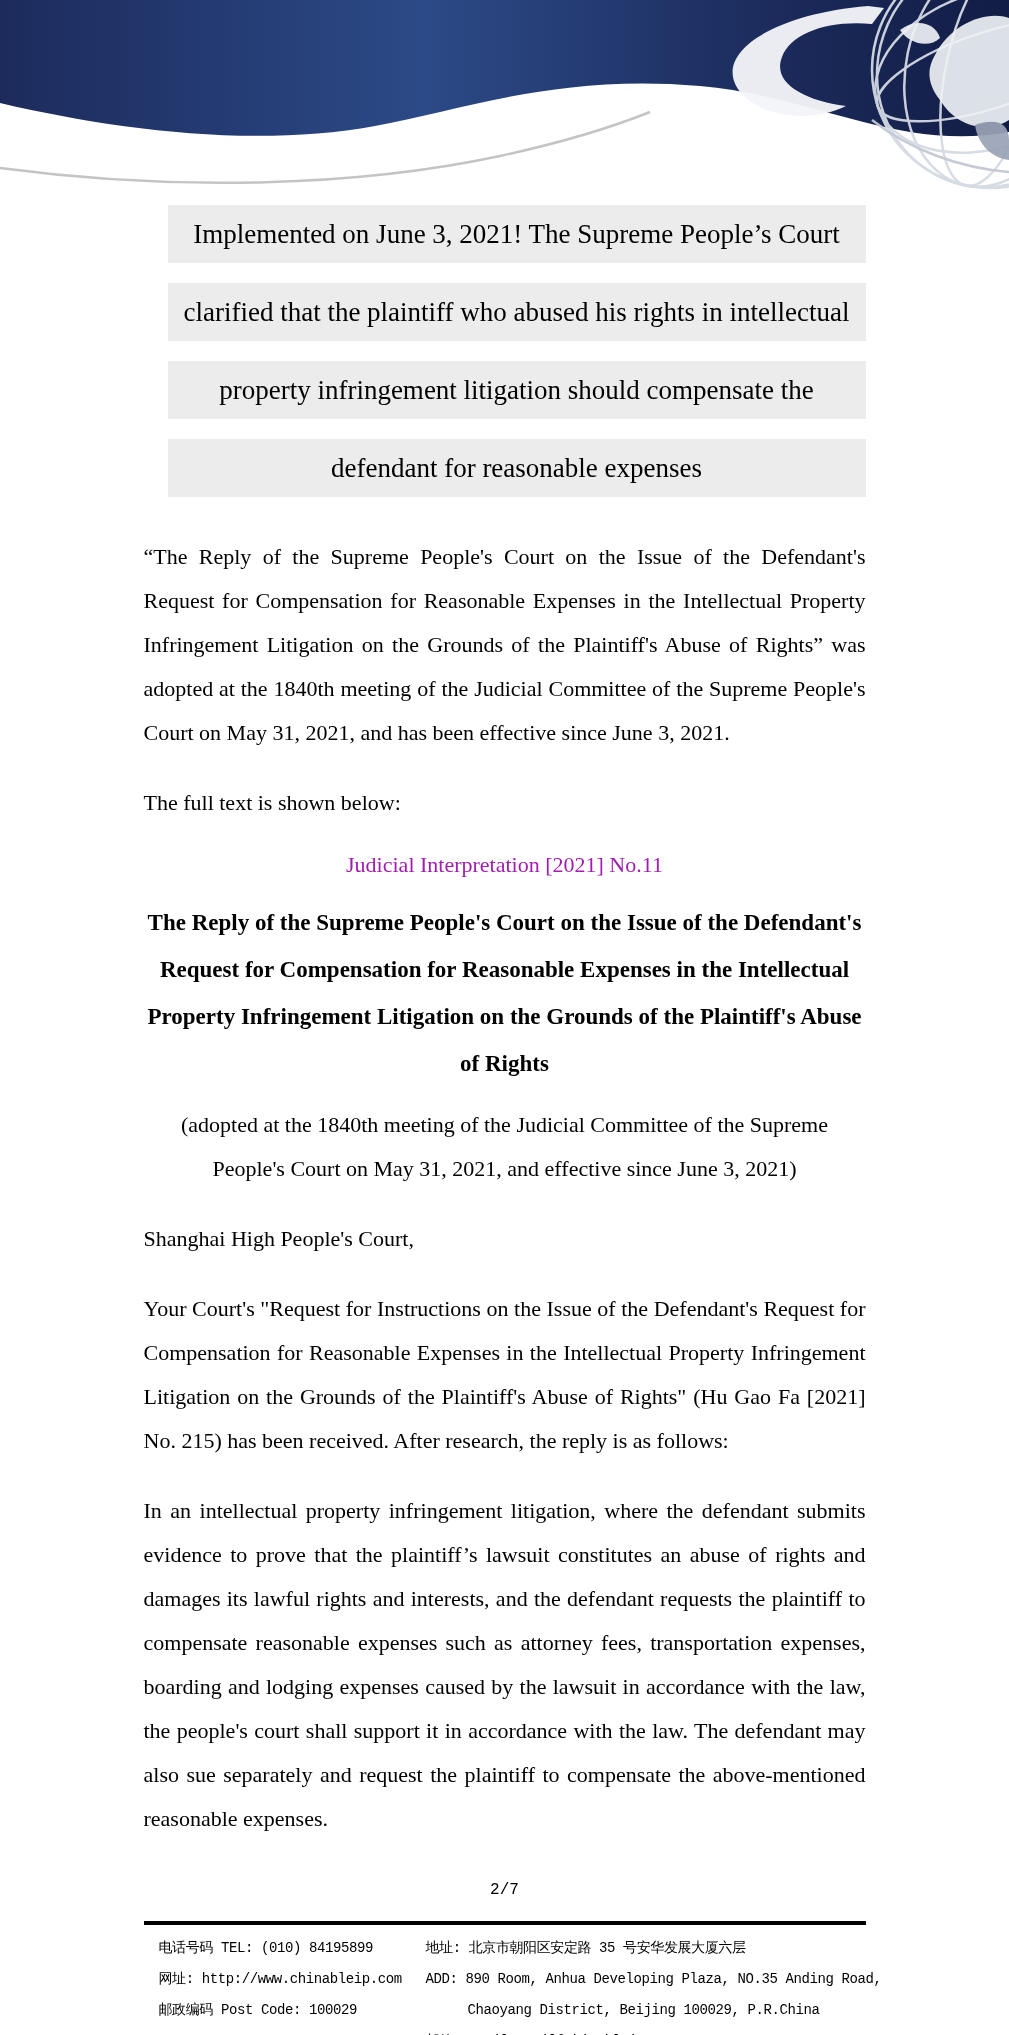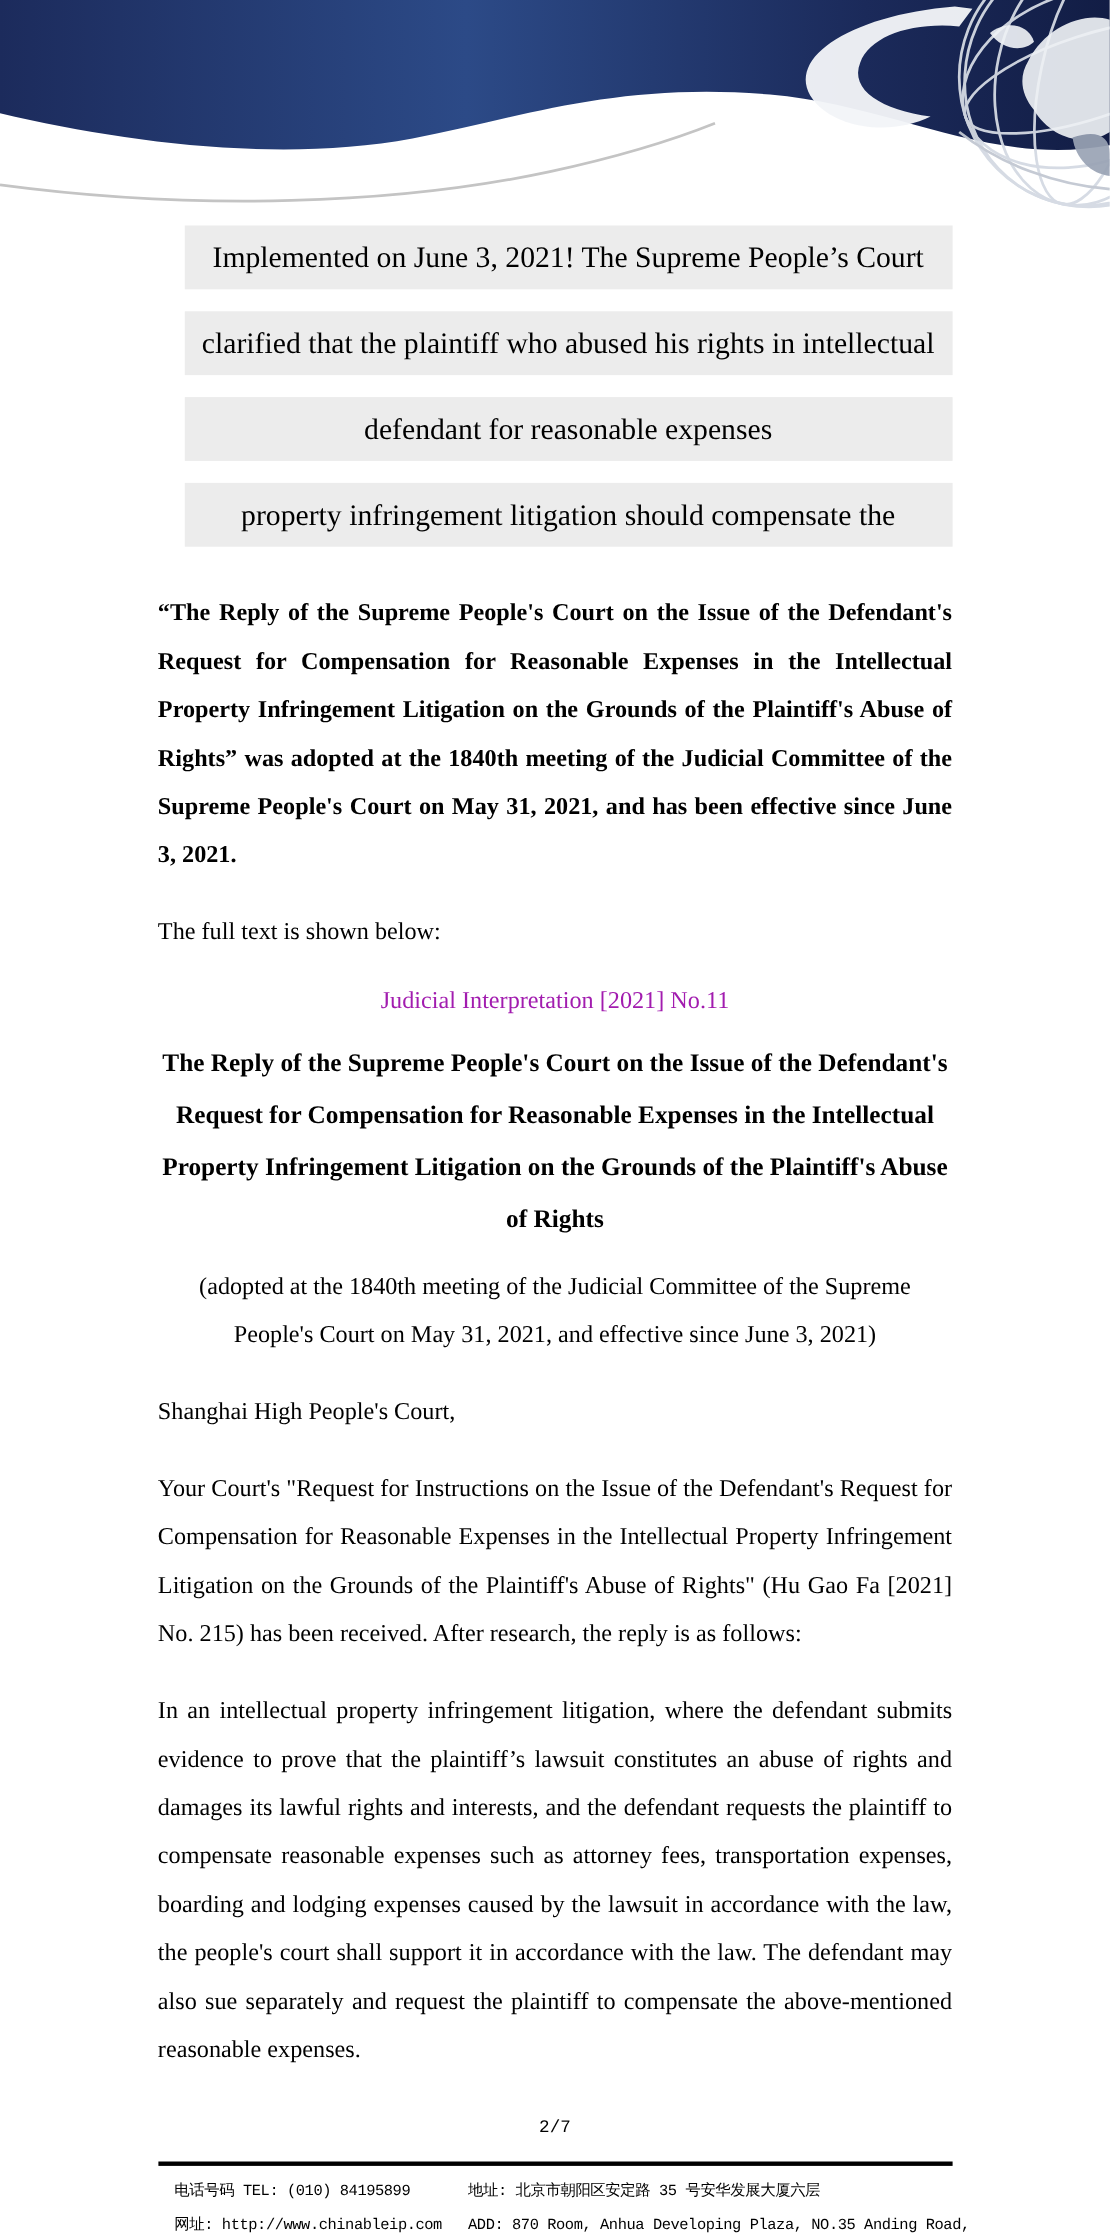--- a/index.html
+++ b/index.html
@@ -28,21 +28,21 @@
     font-size: 27px;
     white-space: nowrap;
     overflow: hidden;
     margin-left: 24px;
   }
   .title-line:last-child { margin-bottom: 0; }
 
   p { margin: 0; }
   .para { font-size: 22px; line-height: 44px; margin-top: 26px; }
   .justify { text-align: justify; }
-  .first { margin-top: 38px; font-weight: bold; }
+  .first { margin-top: 38px; }
   .doc-number { color: #a21caf; text-align: center; font-size: 22px; line-height: 44px; margin-top: 18px; }
   .heading { font-weight: bold; text-align: center; font-size: 23px; line-height: 47px; margin-top: 12px; }
   .adoption { text-align: center; font-size: 22px; line-height: 44px; margin-top: 16px; }
 
   .page-num {
     text-align: center;
     font-family: "Liberation Mono", monospace;
     font-size: 16px;
     margin-top: 40px;
   }
@@ -98,22 +98,22 @@
 
       <path d="M0,168 C 180,192 360,186 500,156 C 560,143 610,128 650,112" fill="none" stroke="#c4c4c4" stroke-width="2.5"></path>
     </svg>
   </div>
 
   <div class="content">
 
     <div class="title-block">
       <div class="title-line">Implemented on June 3, 2021! The Supreme People’s Court</div>
       <div class="title-line">clarified that the plaintiff who abused his rights in intellectual</div>
+      <div class="title-line">property infringement litigation should compensate the</div>
       <div class="title-line">defendant for reasonable expenses</div>
-      <div class="title-line">property infringement litigation should compensate the</div>
     </div>
 
     <p class="para justify first">“The Reply of the Supreme People's Court on the Issue of the Defendant's Request for Compensation for Reasonable Expenses in the Intellectual Property Infringement Litigation on the Grounds of the Plaintiff's Abuse of Rights” was adopted at the 1840th meeting of the Judicial Committee of the Supreme People's Court on May 31, 2021, and has been effective since June 3, 2021.</p>
 
     <p class="para">The full text is shown below:</p>
 
     <p class="doc-number">Judicial Interpretation [2021] No.11</p>
 
     <p class="heading">The Reply of the Supreme People's Court on the Issue of the Defendant's Request for Compensation for Reasonable Expenses in the Intellectual Property Infringement Litigation on the Grounds of the Plaintiff's Abuse of Rights</p>
 
@@ -130,20 +130,20 @@
     <div class="footer-rule"></div>
 
     <div class="footer">
       <div class="footer-left">
         <div>电话号码 TEL: (010) 84195899</div>
         <div>网址: http://www.chinableip.com</div>
         <div>邮政编码 Post Code: 100029</div>
       </div>
       <div class="footer-right">
         <div>地址: 北京市朝阳区安定路 35 号安华发展大厦六层</div>
-        <div>ADD: 870 Room, Anhua Developing Plaza, NO.35 Anding Road,</div>
+        <div>ADD: 890 Room, Anhua Developing Plaza, NO.35 Anding Road,</div>
         <div class="indent">Chaoyang  District, Beijing 100029, P.R.China</div>
         <div>邮件 E-mail: mail@chinableip.com</div>
       </div>
     </div>
 
   </div>
 </div>
 
 </body></html>

